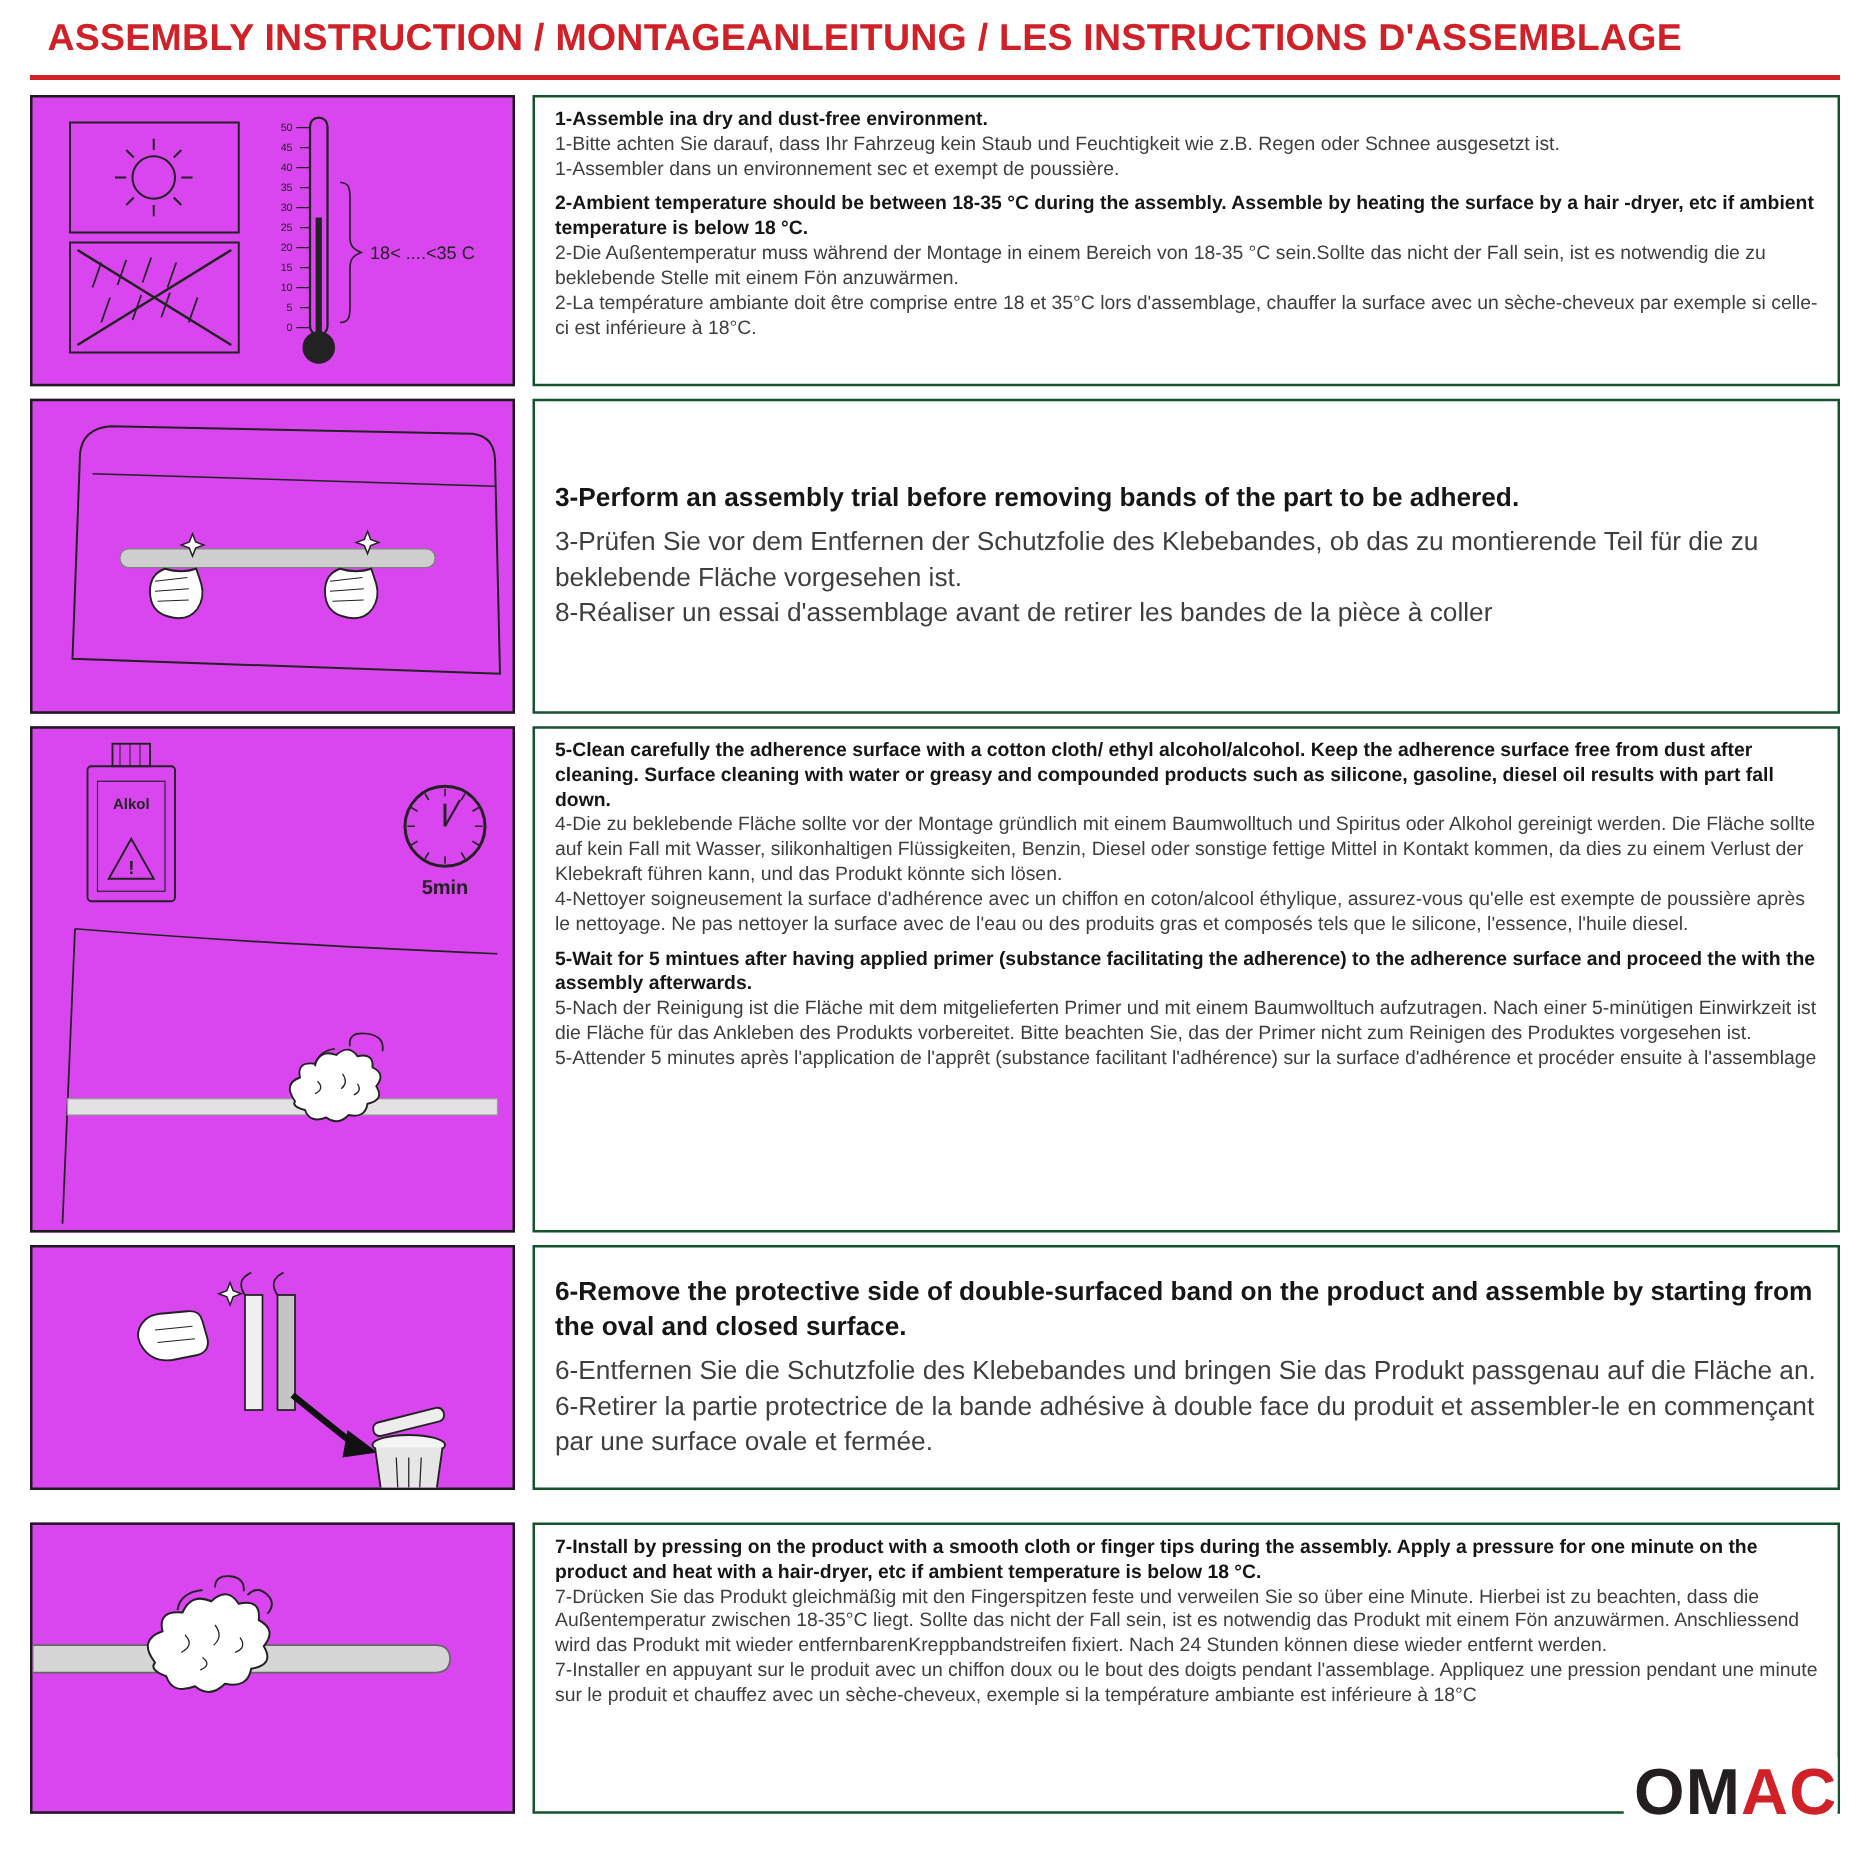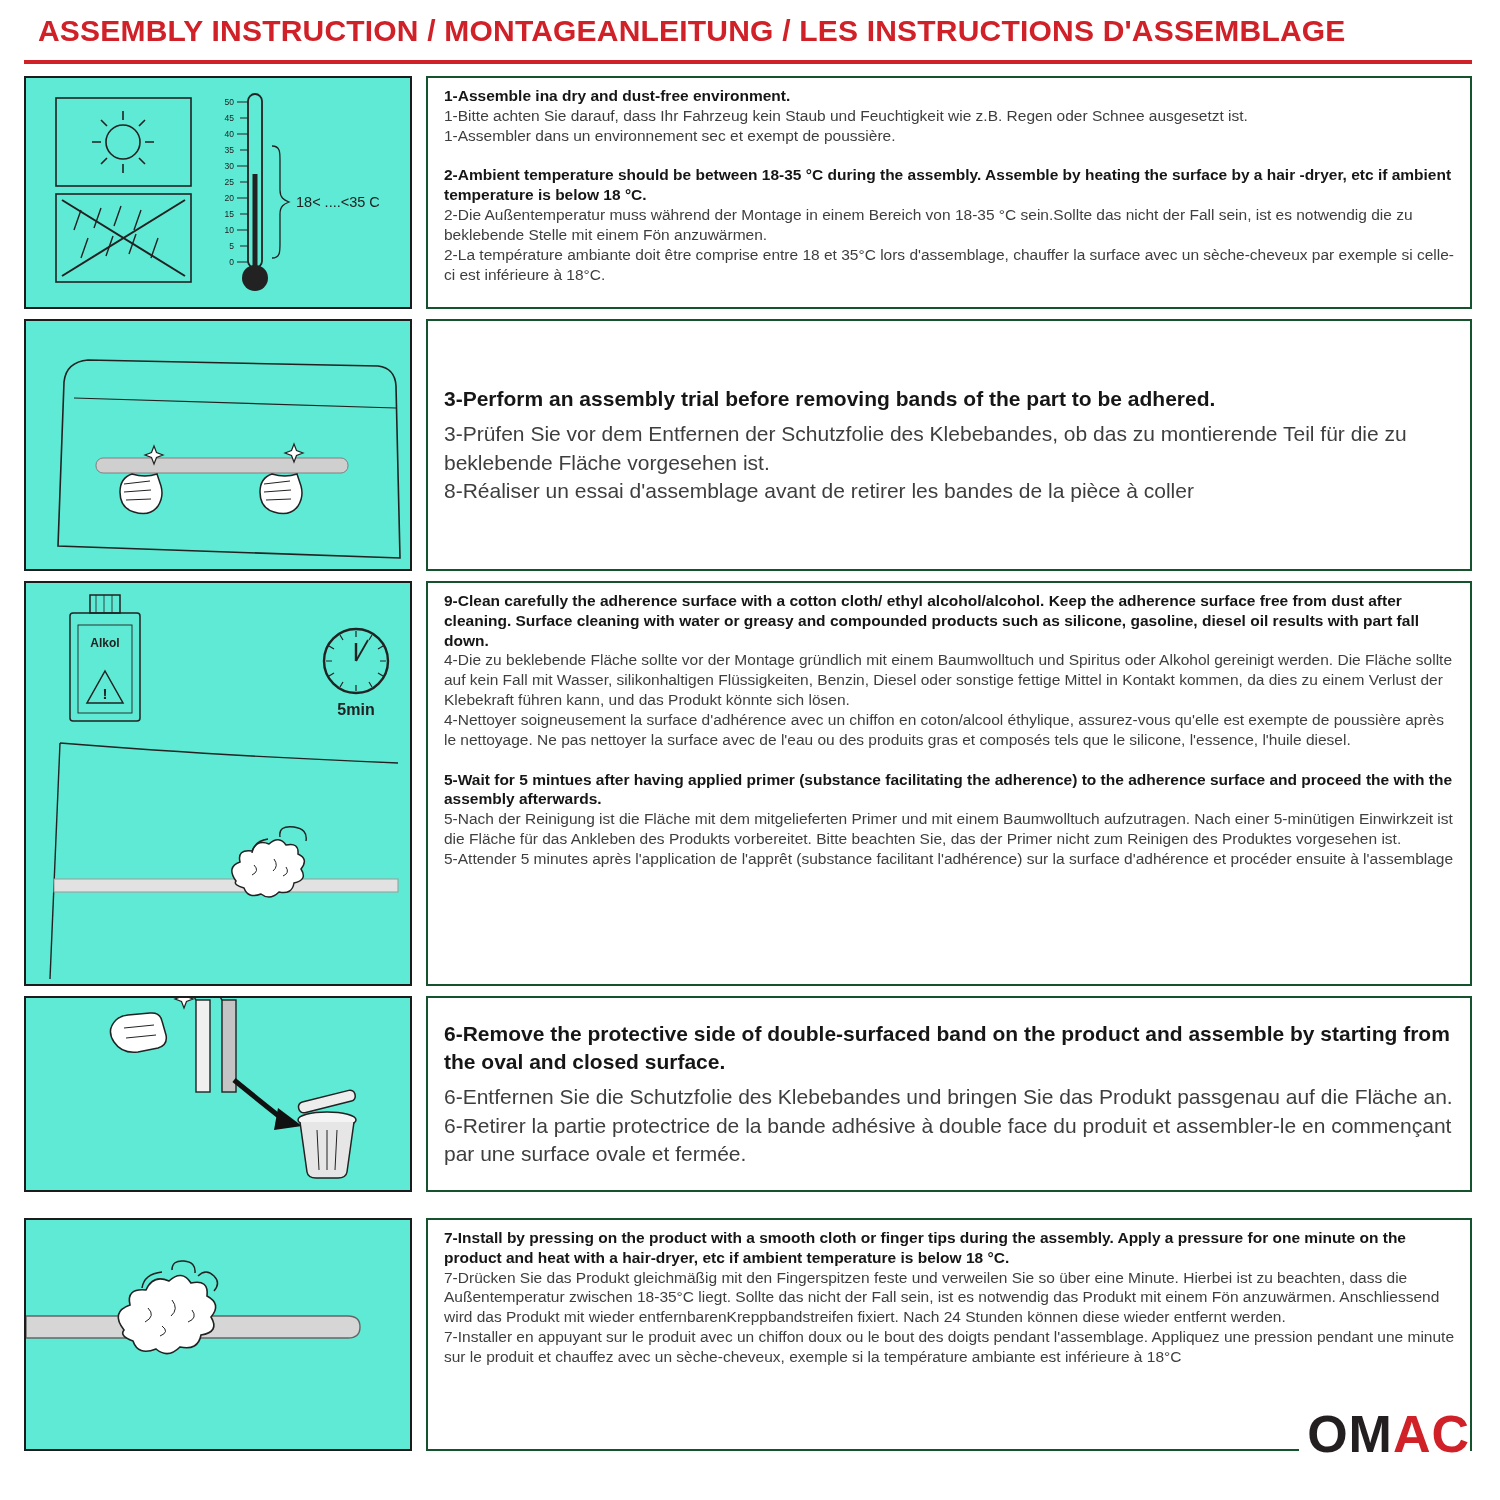--- a/index.html
+++ b/index.html
@@ -9,33 +9,33 @@
     font-family: "Liberation Sans", sans-serif; color: #3e3e3e;
   }
   .page { padding: 14px 28px 0 24px; position: relative; width: 1500px; height: 1500px; }
   .title {
     color: #d02128; font-size: 30px; font-weight: 700; letter-spacing: 0.2px;
     white-space: nowrap; padding-left: 14px;
   }
   .rule { height: 4px; background: #d02128; margin: 12px 0 12px 0; }
   .row { display: flex; gap: 14px; margin-bottom: 10px; }
   .img-box {
-    flex: 0 0 388px; border: 2px solid #1c1c1c; background: #5eead4;
-    display: flex; align-items: flex-end; justify-content: center; overflow: hidden;
+    flex: 0 0 388px; border: 2px solid #1c1c1c; background: #d946ef;
+    display: flex; align-items: flex-start; justify-content: center; overflow: hidden;
   }
   .img-box svg { display: block; }
   .text-box { flex: 1; border: 2px solid #14532d; padding: 8px 16px; overflow: hidden; }
   .h1 { height: 233px; } .h2 { height: 252px; } .h3 { height: 405px; }
   .h4 { height: 196px; } .h5 { height: 233px; margin-top: 16px; }
   .center { display: flex; flex-direction: column; justify-content: center; }
   .t-sm { font-size: 15.5px; line-height: 1.28; }
   .t-lg { font-size: 21px; line-height: 1.34; }
   p { margin: 0; }
   .b { font-weight: 700; color: #161616; }
-  .gap { margin-top: 20px; }
+  .gap { margin-top: 8px; }
   .t-lg .b { margin-bottom: 7px; }
   .logo {
     position: absolute; right: 30px; top: 1406px; background: #ffffff;
     font-weight: 800; font-size: 52px; line-height: 1; letter-spacing: 1px; padding: 2px 0 2px 8px;
   }
   .logo .dark { color: #231f20; }
   .logo .red { color: #d02128; }
   .ill-text { font-family: "Liberation Sans", sans-serif; }
 </style>
 </head>
@@ -156,21 +156,21 @@
         </g>
         <rect x="28" y="296" width="344" height="13" fill="#e2e2e2" stroke="#999"></rect>
         <g transform="translate(248,290)">
           <path d="M-38,8 q-10,-14 4,-19 q-3,-13 12,-11 q5,-12 17,-7 q10,-9 17,1 q13,-3 12,9 q11,5 3,15 q7,11 -7,14 q-2,12 -15,9 q-9,9 -18,2 q-13,5 -17,-6 q-11,-3 -8,-7 z" fill="#fff" stroke="#222" stroke-width="1.5"></path>
           <path d="M-20,-8 q6,6 -2,10 M0,-14 q5,7 -1,12 M12,-6 q4,6 -3,9" fill="none" stroke="#222" stroke-width="1"></path>
           <path d="M-6,-34 q-14,2 -16,14 M6,-36 q-2,-12 14,-10 q14,2 12,14" fill="none" stroke="#222" stroke-width="1.4"></path>
         </g>
       </svg>
     </div>
     <div class="text-box h3 t-sm">
-      <p class="b">9-Clean carefully the adherence surface with a cotton cloth/ ethyl alcohol/alcohol. Keep the adherence surface free from dust after cleaning. Surface cleaning with water or greasy and compounded products such as silicone, gasoline, diesel oil results with part fall down.</p>
+      <p class="b">5-Clean carefully the adherence surface with a cotton cloth/ ethyl alcohol/alcohol. Keep the adherence surface free from dust after cleaning. Surface cleaning with water or greasy and compounded products such as silicone, gasoline, diesel oil results with part fall down.</p>
       <p>4-Die zu beklebende Fläche sollte vor der Montage gründlich mit einem Baumwolltuch und Spiritus oder Alkohol gereinigt werden. Die Fläche sollte auf kein Fall mit Wasser, silikonhaltigen Flüssigkeiten, Benzin, Diesel oder sonstige fettige Mittel in Kontakt kommen, da dies zu einem Verlust der Klebekraft führen kann, und das Produkt könnte sich lösen.</p>
       <p>4-Nettoyer soigneusement la surface d'adhérence avec un chiffon en coton/alcool éthylique, assurez-vous qu'elle est exempte de poussière après le nettoyage. Ne pas nettoyer la surface avec de l'eau ou des produits gras et composés tels que le silicone, l'essence, l'huile diesel.</p>
       <p class="b gap">5-Wait for 5 mintues after having applied primer (substance facilitating the adherence) to the adherence surface and proceed the with the assembly afterwards.</p>
       <p>5-Nach der Reinigung ist die Fläche mit dem mitgelieferten Primer und mit einem Baumwolltuch aufzutragen. Nach einer 5-minütigen Einwirkzeit ist die Fläche für das Ankleben des Produkts vorbereitet. Bitte beachten Sie, das der Primer nicht zum Reinigen des Produktes vorgesehen ist.</p>
       <p>5-Attender 5 minutes après l'application de l'apprêt (substance facilitant l'adhérence) sur la surface d'adhérence et procéder ensuite à l'assemblage</p>
     </div>
   </div>
 
   <div class="row">
     <div class="img-box h4">

